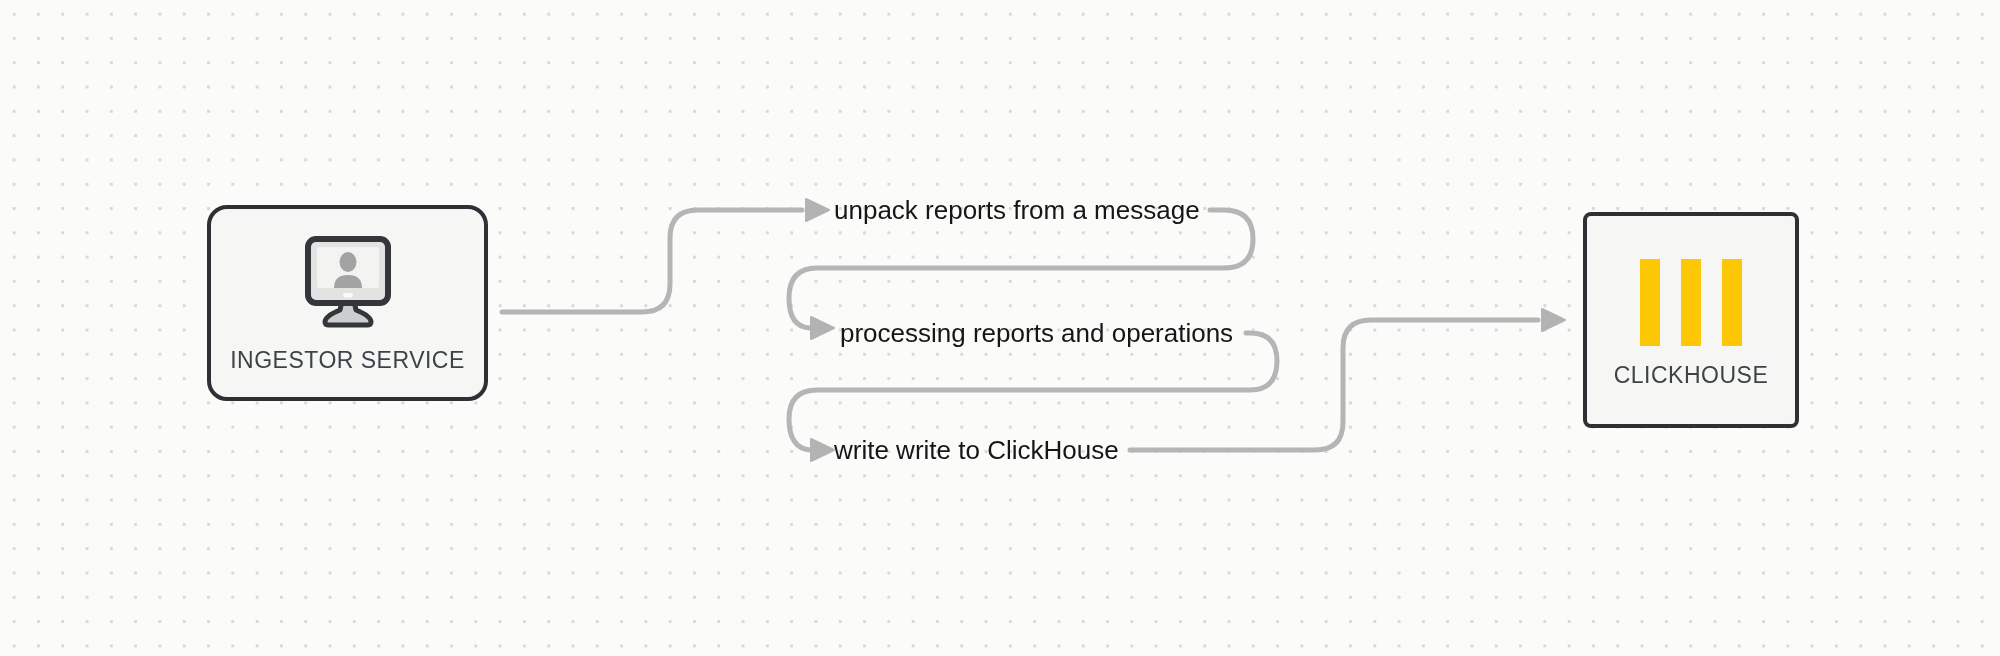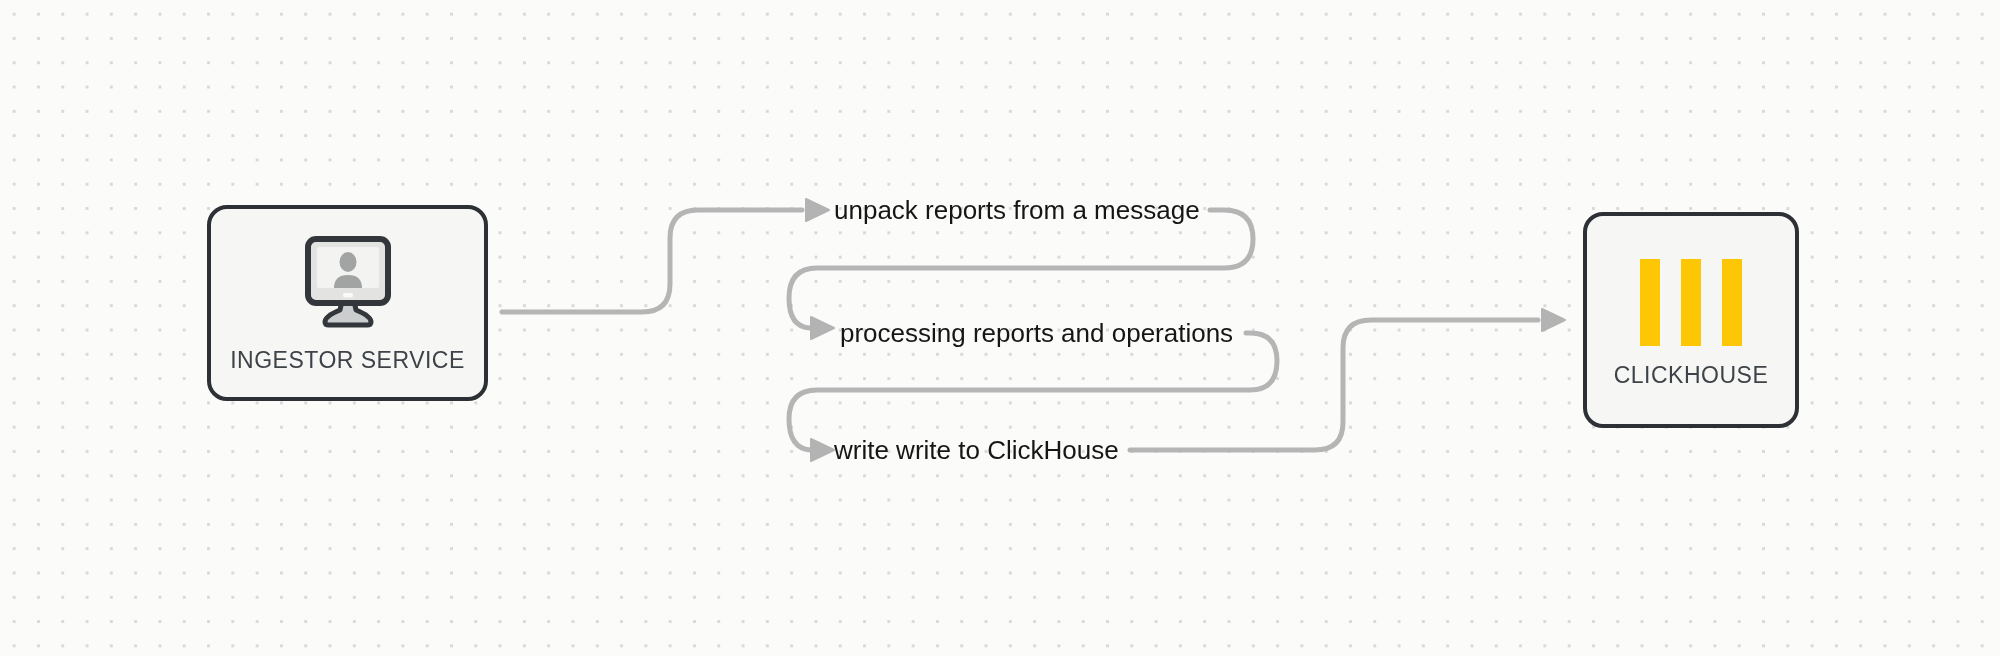--- a/index.html
+++ b/index.html
@@ -55,20 +55,21 @@
     width: 281px;
     height: 196px;
     padding-top: 2px;
   }
   .node-clickhouse {
     left: 1583px;
     top: 212px;
     width: 216px;
     height: 216px;
     padding-top: 8px;
+    border-radius: 8px;
   }
   .node-label {
     margin-top: 16px;
     font-size: 23px;
     letter-spacing: 0.5px;
     color: #3d4348;
     white-space: nowrap;
   }
   .step-label {
     position: absolute;

